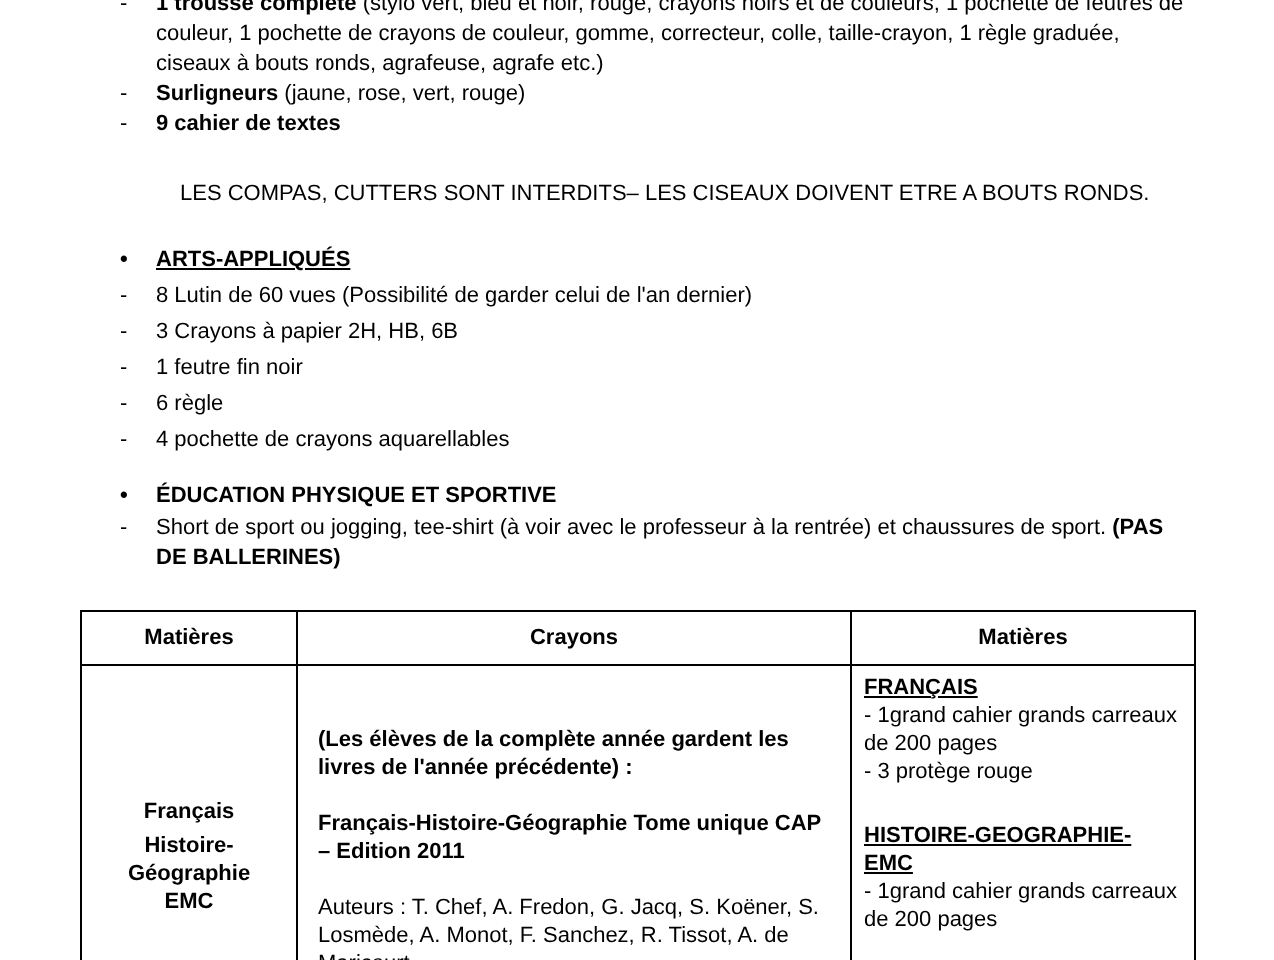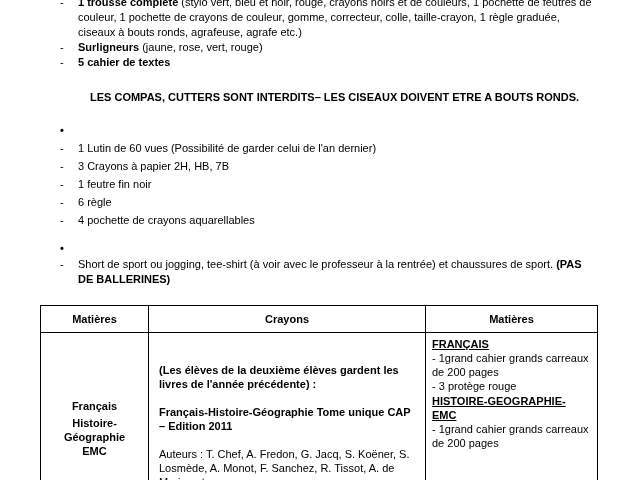--- a/index.html
+++ b/index.html
@@ -15,21 +15,21 @@
   .text-block {
     margin-top: -5px;
     padding-left: 60px;
     padding-right: 38px;
   }
   .li { display: flex; line-height: 15px; }
   .li > .marker { flex: 0 0 18px; }
   .li .txt { flex: 1; }
   .b { font-weight: bold; }
   .warning {
-    font-weight: bold;
+    font-weight: normal;
     margin: 20px 0 0 18px;
     max-width: 505px;
     line-height: 15px;
     padding-left: 12px;
   }
   .section-heading { display: flex; font-weight: bold; line-height: 18px; }
   .section-heading > .marker { flex: 0 0 18px; }
   .arts-head { margin-top: 16px; }
   .eps-head { margin-top: 10px; }
   .u { text-decoration: underline; }
@@ -43,73 +43,75 @@
   th, td { border: 1px solid #000; }
   th { font-weight: bold; padding: 7px 4px; font-size: 11px; }
   td { vertical-align: top; }
   .subject-cell { text-align: center; font-weight: bold; padding-top: 66px; }
   .subj { line-height: 14px; }
   .subj.gap { margin-top: 3px; }
   .books-cell { padding: 30px 8px 8px 10px; line-height: 14px; }
   .bp { margin: 0 0 14px 0; }
   .materials-cell { padding: 4px 8px 4px 6px; line-height: 14px; }
   .mat-title { font-weight: bold; text-decoration: underline; }
-  .mat-title.gap { margin-top: 1px; }
+  .mat-title.gap { margin-top: 18px; }
 </style>
 </head>
 <body>
 
 <div class="page">
 
   <div class="text-block">
 
     <div class="li">
       <span class="marker">-</span>
       <span class="txt"><span class="b">1 trousse complète</span><span> (stylo vert, bleu et noir, rouge, crayons noirs et de couleurs, 1 pochette de feutres de couleur, 1 pochette de crayons de couleur, gomme, correcteur, colle, taille-crayon, 1 règle graduée, ciseaux à bouts ronds, agrafeuse, agrafe etc.)</span></span>
     </div>
 
     <div class="li">
       <span class="marker">-</span>
       <span class="txt"><span class="b">Surligneurs</span><span> (jaune, rose, vert, rouge)</span></span>
     </div>
 
     <div class="li">
       <span class="marker">-</span>
-      <span class="txt"><span class="b">5 cahier de textes</span><span></span></span>
+      <span class="txt"><span class="b">9 cahier de textes</span><span></span></span>
     </div>
 
     <div class="warning">LES COMPAS, CUTTERS SONT INTERDITS– LES CISEAUX DOIVENT ETRE A BOUTS RONDS.</div>
 
     <div class="section-heading arts-head">
       <span class="marker">•</span>
+      <span class="u">ARTS-APPLIQUÉS</span>
     </div>
 
     <div class="li tall">
       <span class="marker">-</span>
-      <span class="txt">1 Lutin de 60 vues (Possibilité de garder celui de l'an dernier)</span>
+      <span class="txt">8 Lutin de 60 vues (Possibilité de garder celui de l'an dernier)</span>
     </div>
     <div class="li tall">
       <span class="marker">-</span>
-      <span class="txt">3 Crayons à papier 2H, HB, 7B</span>
+      <span class="txt">3 Crayons à papier 2H, HB, 6B</span>
     </div>
     <div class="li tall">
       <span class="marker">-</span>
       <span class="txt">1 feutre fin noir</span>
     </div>
     <div class="li tall">
       <span class="marker">-</span>
       <span class="txt">6 règle</span>
     </div>
     <div class="li tall">
       <span class="marker">-</span>
       <span class="txt">4 pochette de crayons aquarellables</span>
     </div>
 
     <div class="section-heading eps-head">
       <span class="marker">•</span>
+      <span>ÉDUCATION PHYSIQUE ET SPORTIVE</span>
     </div>
 
     <div class="li">
       <span class="marker">-</span>
       <span class="txt"><span>Short de sport ou jogging, tee-shirt (à voir avec le professeur à la rentrée)  et chaussures de sport. </span><span class="b">(PAS DE BALLERINES)</span></span>
     </div>
 
   </div>
 
   <div class="table-wrap">
@@ -127,21 +129,21 @@
         </tr>
       </thead>
       <tbody>
         <tr>
           <td class="subject-cell">
             <div class="subj">Français</div>
             <div class="subj gap">Histoire-Géographie</div>
             <div class="subj">EMC</div>
           </td>
           <td class="books-cell">
-            <p class="bp b">(Les élèves de la deuxième élèves gardent les livres de l'année précédente) :</p>
+            <p class="bp b">(Les élèves de la complète année gardent les livres de l'année précédente) :</p>
             <p class="bp b">Français-Histoire-Géographie Tome unique CAP – Edition 2011</p>
             <p class="bp">Auteurs : T. Chef, A. Fredon, G. Jacq, S. Koëner, S. Losmède, A. Monot, F. Sanchez, R. Tissot, A. de Maricourt</p>
           </td>
           <td class="materials-cell">
             <div class="mat-title">FRANÇAIS</div>
             <div class="mat-item">- 1grand cahier grands carreaux de 200 pages</div>
             <div class="mat-item">- 3 protège rouge</div>
             <div class="mat-title gap">HISTOIRE-GEOGRAPHIE-EMC</div>
             <div class="mat-item">- 1grand cahier grands carreaux de 200 pages</div>
           </td>

